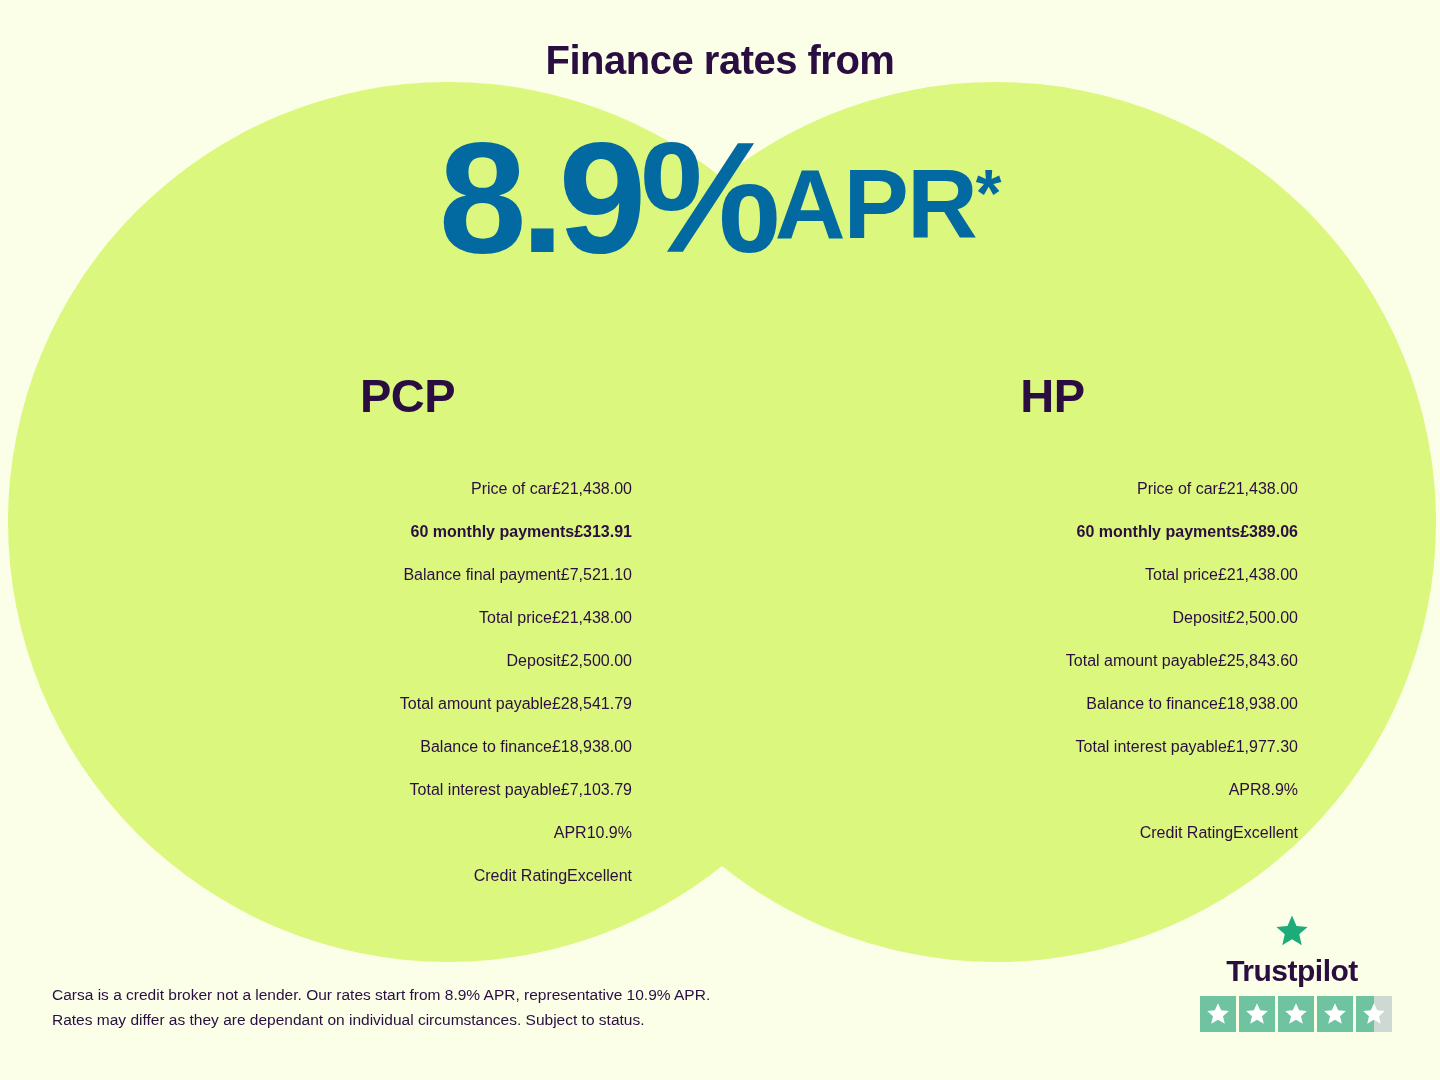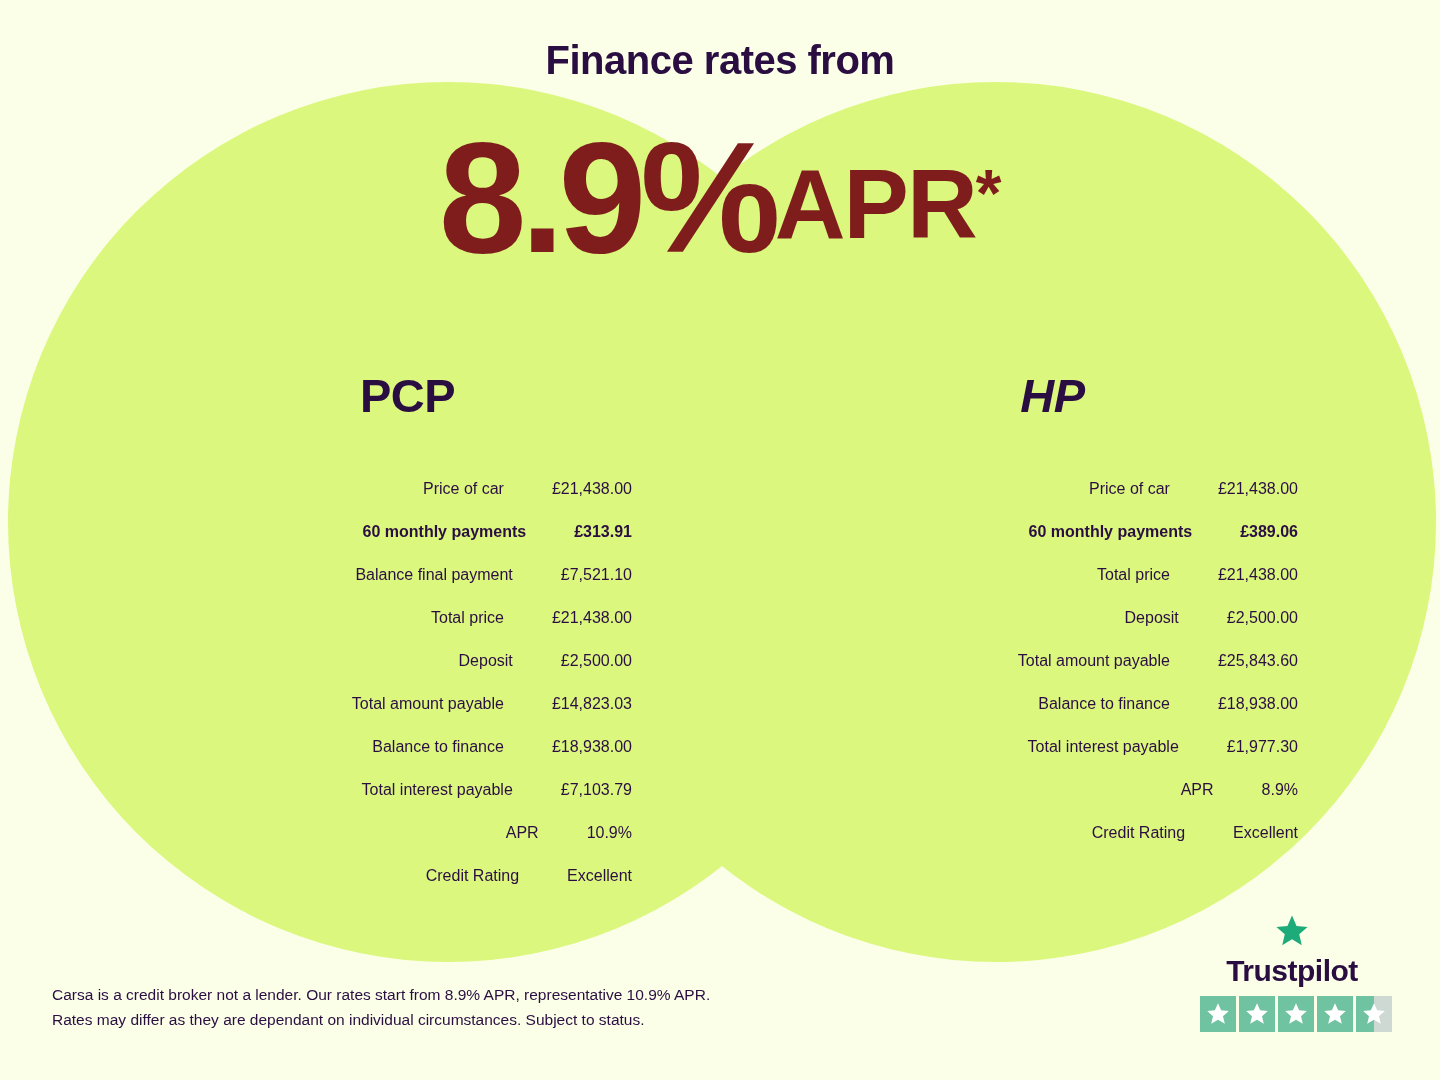--- a/index.html
+++ b/index.html
@@ -54,21 +54,21 @@
     font-weight: bold;
     letter-spacing: -0.5px;
     color: #2a0e42;
   }
   .big-rate {
     position: absolute;
     top: 118px;
     left: 0;
     width: 100%;
     text-align: center;
-    color: #7f1d1d;
+    color: #0369a1;
     white-space: nowrap;
   }
   .big-rate .num {
     font-size: 158px;
     font-weight: bold;
     letter-spacing: -6px;
     line-height: 1;
   }
   .big-rate .apr {
     font-size: 98px;
@@ -99,36 +99,36 @@
   .col-pcp { padding-left: 183px; padding-right: 88px; }
   .col-hp  { padding-left: 111px; padding-right: 142px; }
 
   .col-title {
     font-size: 47px;
     font-weight: bold;
     text-align: center;
     margin: 0 0 44px 0;
     letter-spacing: -0.5px;
   }
-  .col-hp .col-title { position: relative; left: -12px; font-style: italic; }
+  .col-hp .col-title { position: relative; left: -12px; }
 
   .row {
     display: flex;
     justify-content: flex-end;
     align-items: baseline;
     font-size: 16px;
     line-height: 43px;
     color: #2a0e42;
   }
   .row.bold .label,
   .row.bold .value {
     font-weight: bold;
   }
   .row .label { white-space: nowrap; }
-  .row .value { white-space: nowrap; margin-left: 48px; }
+  .row .value { white-space: nowrap; }
 
   .footnote {
     position: absolute;
     left: 52px;
     bottom: 48px;
     font-size: 15.5px;
     line-height: 25px;
     color: #2a0e42;
     max-width: 760px;
     margin-top: 9px;
@@ -212,21 +212,21 @@
         <div class="row">
           <span class="label">Total price</span>
           <span class="value">£21,438.00</span>
         </div>
         <div class="row">
           <span class="label">Deposit</span>
           <span class="value">£2,500.00</span>
         </div>
         <div class="row">
           <span class="label">Total amount payable</span>
-          <span class="value">£14,823.03</span>
+          <span class="value">£28,541.79</span>
         </div>
         <div class="row">
           <span class="label">Balance to finance</span>
           <span class="value">£18,938.00</span>
         </div>
         <div class="row">
           <span class="label">Total interest payable</span>
           <span class="value">£7,103.79</span>
         </div>
         <div class="row">

